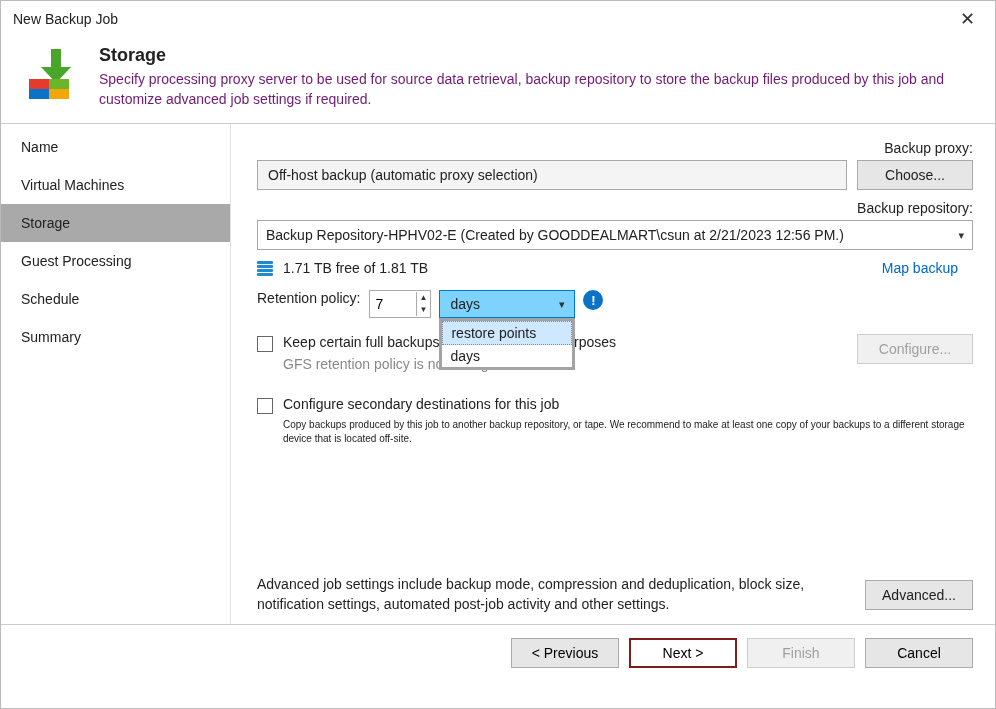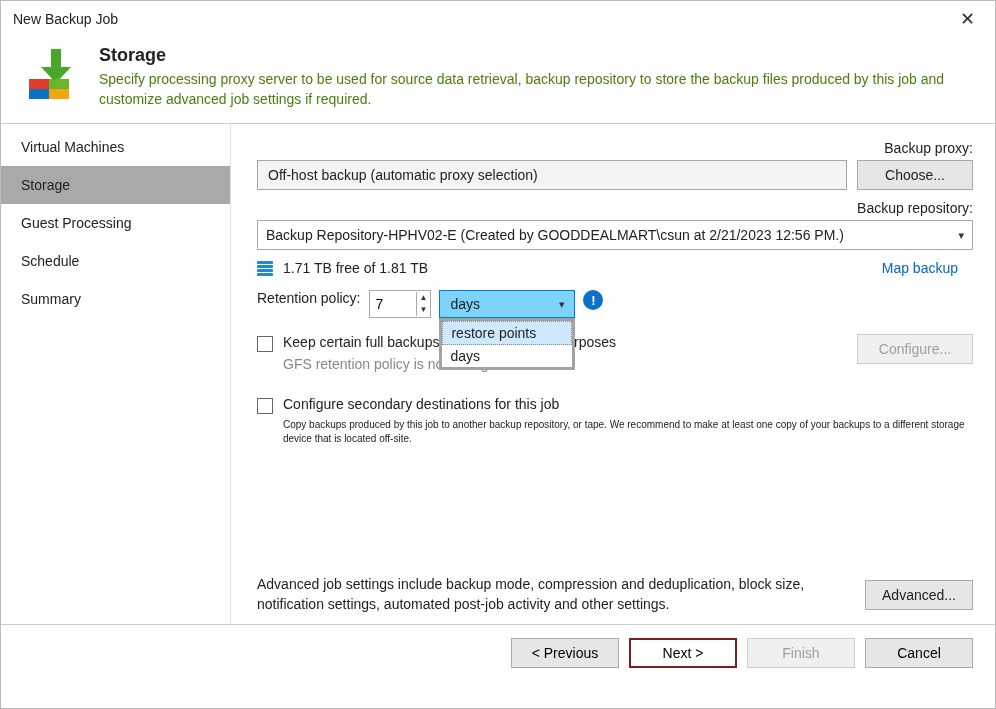--- a/index.html
+++ b/index.html
@@ -5,21 +5,21 @@
   * { box-sizing: border-box; margin: 0; padding: 0; font-family: "Segoe UI", Tahoma, sans-serif; }
   body { background: #fff; width: 996px; height: 709px; position: relative; border: 1px solid #bbb; }
   
   .titlebar { height: 36px; display: flex; align-items: center; padding: 0 12px; font-size: 14px; color: #222; }
   .titlebar .title { flex: 1; }
   .titlebar .close { font-size: 18px; cursor: pointer; padding: 4px 8px; color: #333;}
   
   .header { display: flex; align-items: flex-start; padding: 8px 20px 14px 20px; gap: 18px; }
   .header-icon { width: 60px; height: 60px; flex-shrink: 0; position: relative; }
   .header-text h2 { font-size: 18px; font-weight: 600; color: #222; margin-bottom: 4px;}
-  .header-text p { font-size: 14px; color: #4d7c0f; line-height: 1.4; }
+  .header-text p { font-size: 14px; color: #701a75; line-height: 1.4; }
   
   .divider { border-top: 1px solid #ccc; }
   
   .body { display: flex; height: 500px; }
   .sidebar { width: 230px; border-right: 1px solid #e1e1e1; padding-top: 4px;}
   .sidebar-item { padding: 11px 20px; font-size: 14px; color: #222; cursor: pointer; }
   .sidebar-item.active { background: #a9a9a9; }
   
   .main { flex: 1; padding: 16px 22px 10px 26px; font-size: 14px; color: #222; position: relative; }
   .lbl { margin-bottom: 4px; font-size: 14px; text-align: right; }
@@ -86,20 +86,21 @@
   <div class="header-text">
     <h2>Storage</h2>
     <p>Specify processing proxy server to be used for source data retrieval, backup repository to store the backup files produced by this job and customize advanced job settings if required.</p>
   </div>
 </div>
 
 <div class="divider"></div>
 
 <div class="body">
   <div class="sidebar">
+    <div class="sidebar-item">Name</div>
     <div class="sidebar-item">Virtual Machines</div>
     <div class="sidebar-item active">Storage</div>
     <div class="sidebar-item">Guest Processing</div>
     <div class="sidebar-item">Schedule</div>
     <div class="sidebar-item">Summary</div>
   </div>
 
   <div class="main">
     <div class="lbl">Backup proxy:</div>
     <div class="row">

